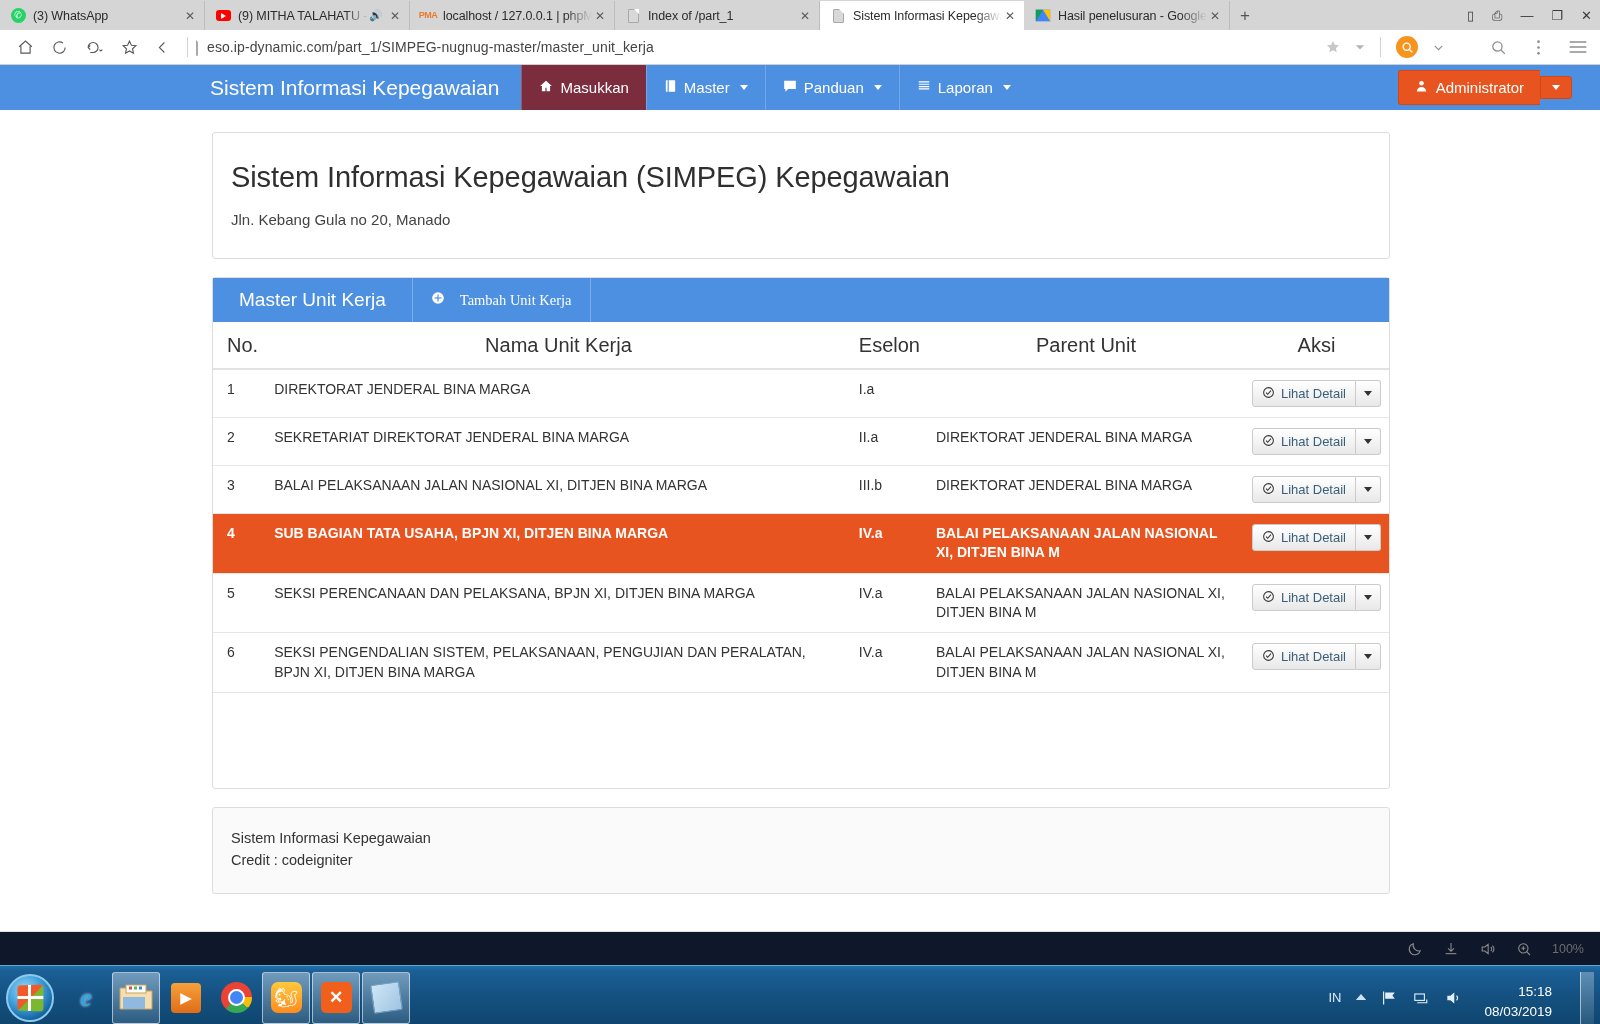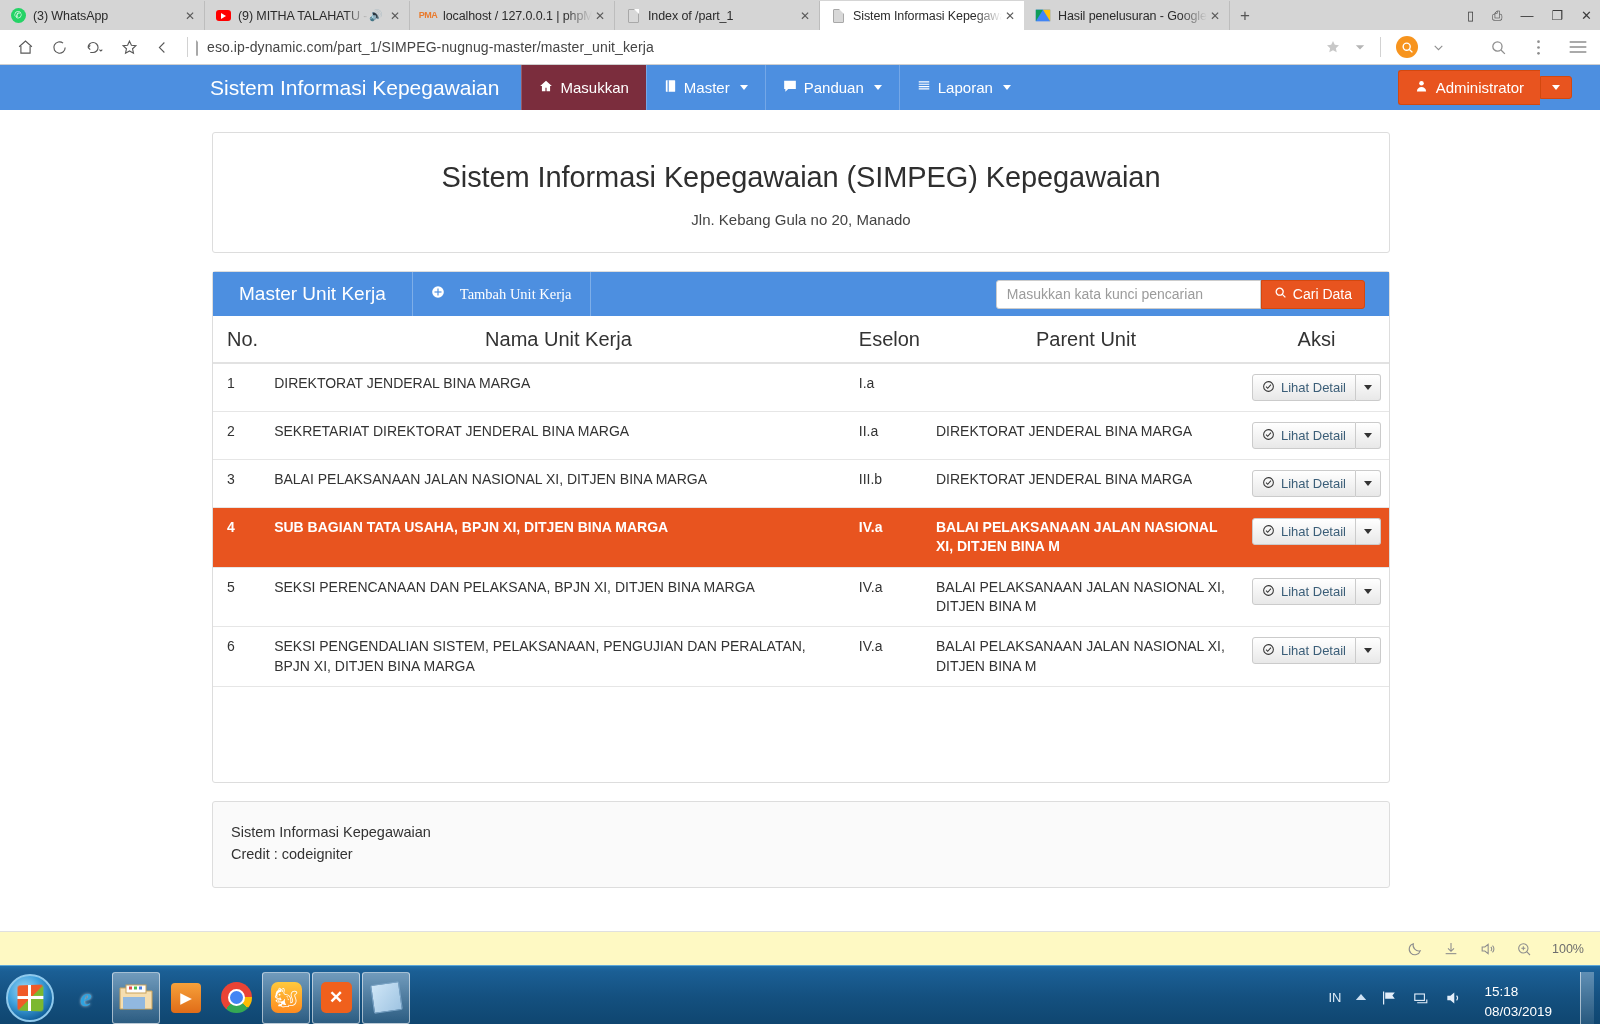--- a/index.html
+++ b/index.html
@@ -106,21 +106,21 @@
     display: flex; align-items: center;
   }
   .admin-caret .caret { margin: 0; }
 
   .content { padding: 22px 210px 0 212px; background: #ffffff; }
 
   .panel {
     border: 1px solid #dddddd; background: #ffffff;
     border-radius: 3px; margin-bottom: 18px;
   }
-  .jumbo { padding: 28px 18px 24px 18px; text-align: center; }
+  .jumbo { padding: 28px 18px 30px 18px; }
   .jumbo h1 { font-size: 29px; font-weight: 400; color: #2f2f2f; letter-spacing: -0.1px; }
   .jumbo p { font-size: 15px; color: #444; margin-top: 17px; }
 
   .panel-head {
     background: #4d8fe0; display: flex; align-items: center;
     height: 44px; padding-left: 4px;
   }
   .panel-title {
     color: #fff; font-size: 19px; padding: 0 26px 0 22px;
     border-right: 1px solid rgba(255,255,255,0.28);
@@ -180,21 +180,21 @@
     border-right: 4px solid transparent; border-top: 5px solid #333;
   }
   .tick { font-size: 13px; line-height: 1; }
 
   .footer-panel { padding: 20px 18px 22px 18px; background: #fafafa; }
   .footer-panel div { font-size: 14.5px; color: #333; line-height: 1.5; }
 
   
   .status-bar {
     position: absolute; bottom: 0; left: 0; width: 1600px; height: 34px;
-    background: #fef9c3; border-top: 1px solid #e0e0e0;
+    background: #0f172a; border-top: 1px solid #e0e0e0;
     display: flex; align-items: center; justify-content: flex-end;
     padding-right: 16px; gap: 20px;
   }
   .status-bar .ic { color: #8d8d8d; display: flex; align-items: center; }
   .zoom-level { font-size: 12.5px; color: #6d6d6d; }
 
   
   .taskbar {
     height: 64px; width: 1600px;
     background: linear-gradient(to bottom, #1f6fa8 0%, #1b5f95 8%, #14507f 50%, #0f4670 92%, #2b7fbb 100%);
@@ -228,21 +228,21 @@
     background: linear-gradient(to bottom, rgba(255,255,255,0.38), rgba(255,255,255,0.12));
     border: 1px solid rgba(255,255,255,0.55);
   }
   .tray {
     margin-left: auto; display: flex; align-items: center; gap: 14px;
     padding-right: 6px; height: 64px;
   }
   .tray .lang { color: #dbeaf7; font-size: 13px; }
   .tray .ic { color: #e3eefa; display: flex; align-items: center; }
   .clock {
-    color: #ffffff; font-size: 13.5px; text-align: left; line-height: 1.45;
+    color: #ffffff; font-size: 13.5px; text-align: right; line-height: 1.45;
     padding: 0 8px;
     margin-top: 8px;
   }
   .show-desktop {
     width: 14px; height: 52px; margin-left: 6px;
     background: linear-gradient(to bottom, rgba(255,255,255,0.30), rgba(255,255,255,0.10));
     border-left: 1px solid rgba(255,255,255,0.55);
   }
 
   
@@ -533,32 +533,20 @@
         <div class="panel-title">Master Unit Kerja</div>
         <div class="panel-action">
           <span>
             <svg width="14" height="14" viewBox="0 0 24 24" fill="#fff">
                 <circle cx="12" cy="12" r="10"></circle>
                 <path d="M11 6h2v12h-2z" fill="#4d8fe0"></path>
                 <path d="M6 11h12v2H6z" fill="#4d8fe0"></path>
               </svg>
           </span>
           <span>Tambah Unit Kerja</span>
-        </div>
-        <div class="panel-search">
-          <input class="search-input" type="text" placeholder="Masukkan kata kunci pencarian" style="">
-          <button class="search-btn">
-            <span>
-              <svg width="13" height="13" viewBox="0 0 24 24" fill="none" stroke="#fff" stroke-width="2.4">
-                  <circle cx="10.5" cy="10.5" r="6.5"></circle>
-                  <path d="M15.5 15.5 21 21"></path>
-                </svg>
-            </span>
-            <span>Cari Data</span>
-          </button>
         </div>
       </div>
 
       <div class="panel-body">
         <table class="datatable">
           <thead>
             <tr>
               <th class="col-no">No.</th>
               <th>Nama Unit Kerja</th>
               <th class="col-eselon">Eselon</th>

